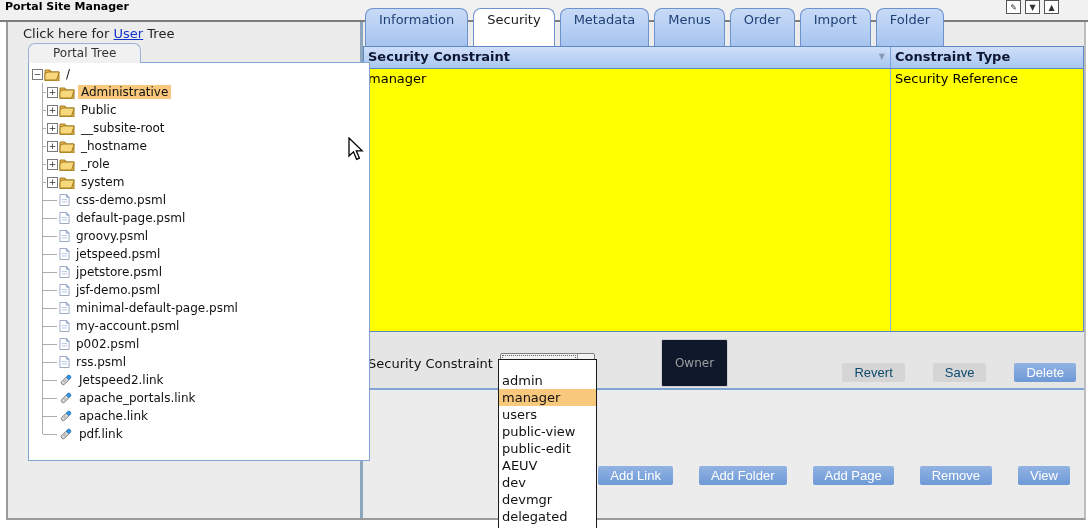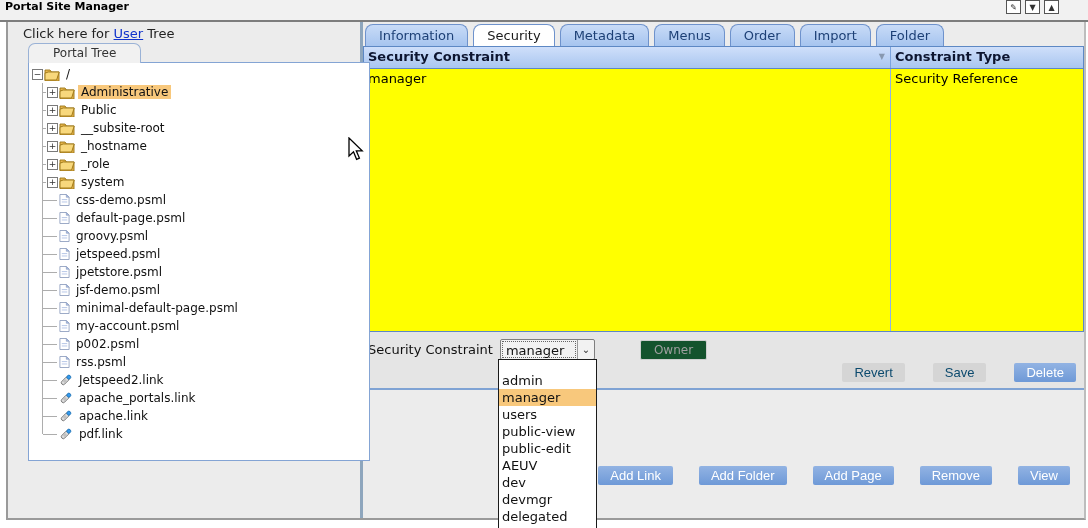--- a/index.html
+++ b/index.html
@@ -49,21 +49,21 @@
                   border-top:1px solid #adadad; }
   .trow.last .conn::before { bottom:9px; }
   .ticon { flex:0 0 auto; margin:0 3px 0 1px; display:flex; align-items:center; }
   .child { margin-left:5px; }
 
   
   .right-panel { position:absolute; left:352px; top:0; right:0; height:100%;
                  border-left:3px solid #8ea6bd; }
   .tabs { margin-top:2px; height:22px; display:flex; align-items:flex-end;
           gap:5px; padding-left:2px; }
-  .tab { height:22px; padding:3px 13px 2px; font-size:13px;
+  .tab { height:38px; padding:3px 13px 2px; font-size:13px;
          border:1px solid #6e92cc; border-bottom:none; border-radius:8px 8px 0 0;
          background:linear-gradient(#c8dbf7,#a6c4ef); color:#1d4076; cursor:pointer; }
   .tab.active { background:#fff; color:#1a1a1a; }
 
   .sec-table { height:286px; border:1px solid #5d88c4; display:flex; flex-direction:column; }
   .thead { display:flex; height:22px;
            background:linear-gradient(#cfdffa,#a9c6f0);
            border-bottom:1px solid #5d88c4; font-size:13px; font-weight:bold; color:#0d1530; }
   .th1 { flex:1; padding:2px 4px; border-right:1px solid #7ba3dd; position:relative; cursor:pointer; }
   .th2 { width:192px; padding:2px 4px; cursor:pointer; }
@@ -72,21 +72,21 @@
   .tc1 { flex:1; padding:2px 4px; border-right:1px solid #8fb2e2; }
   .tc2 { width:192px; padding:2px 4px; }
 
   .form-area { height:58px; background:#e5e5e5; border-bottom:2px solid #7fa3d4; position:relative; }
   .form-row { display:flex; align-items:center; padding:7px 0 0 5px; font-size:13px; color:#111; }
   .select-box { width:95px; height:21px; margin-left:7px; border:1px solid #7f7f7f;
                 background:#f2f2f2; display:flex; border-radius:2px; cursor:pointer; }
   .select-value { flex:1; font-size:13px; padding:1px 3px; border:1px dotted #666; margin:1px; }
   .select-arrow { width:17px; display:flex; align-items:center; justify-content:center;
                   border-left:1px solid #9a9a9a; font-size:10px; color:#333; }
-  .owner-btn { margin-left:45px; padding:2px 13px; background:#14532d; color:#9f9f9f;
+  .owner-btn { margin-left:66px; padding:16px 13px; background:#0f172a; color:#9f9f9f;
                font-size:12px; border:1px solid #cfcfcf; border-radius:2px; }
   .crud-row { position:absolute; top:31px; right:8px; display:flex; gap:28px; }
   .btn { font-size:13px; padding:2px 12px; border:none; border-radius:2px; cursor:pointer; }
   .btn.disabled { background:#d5d5d5; color:#0c4a6e; cursor:default; }
   .btn.primary  { background:linear-gradient(#92b3e3,#6e99d7); color:#fff; }
 
   .bottom-row { position:absolute; top:444px; right:14px; display:flex; gap:26px; }
 
   
   .dropdown { position:absolute; left:498px; top:359px; width:99px; height:169px;

